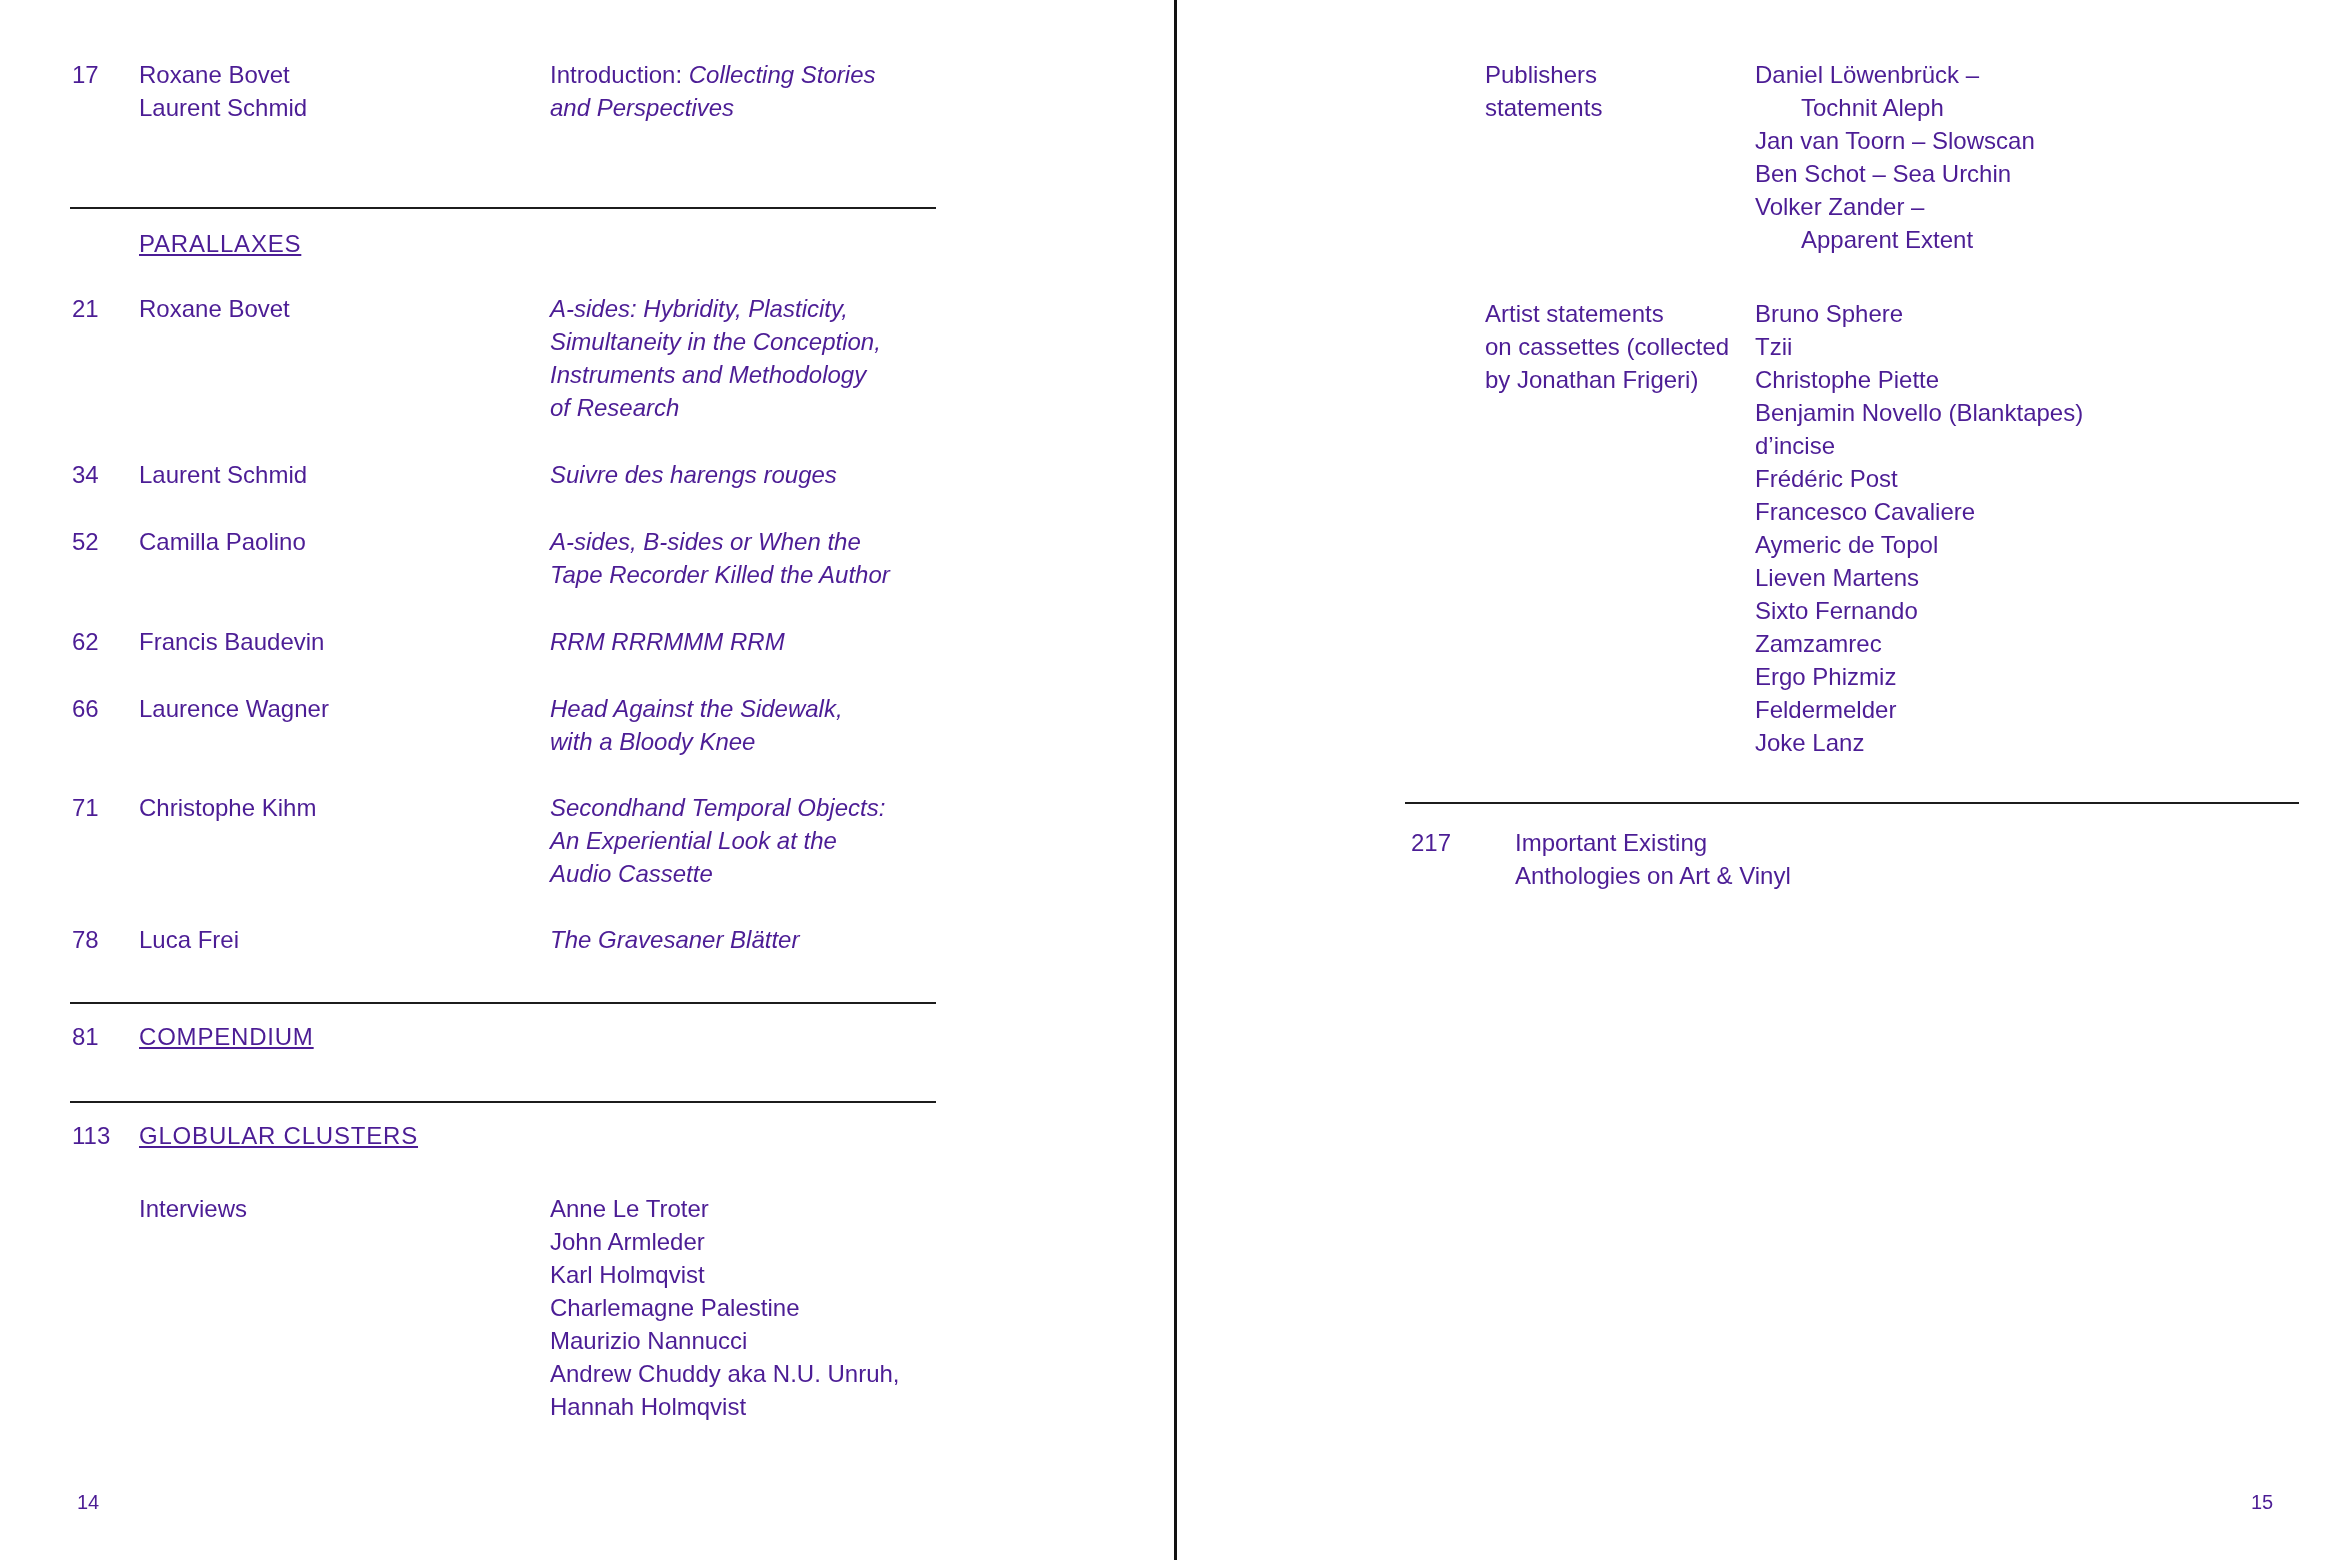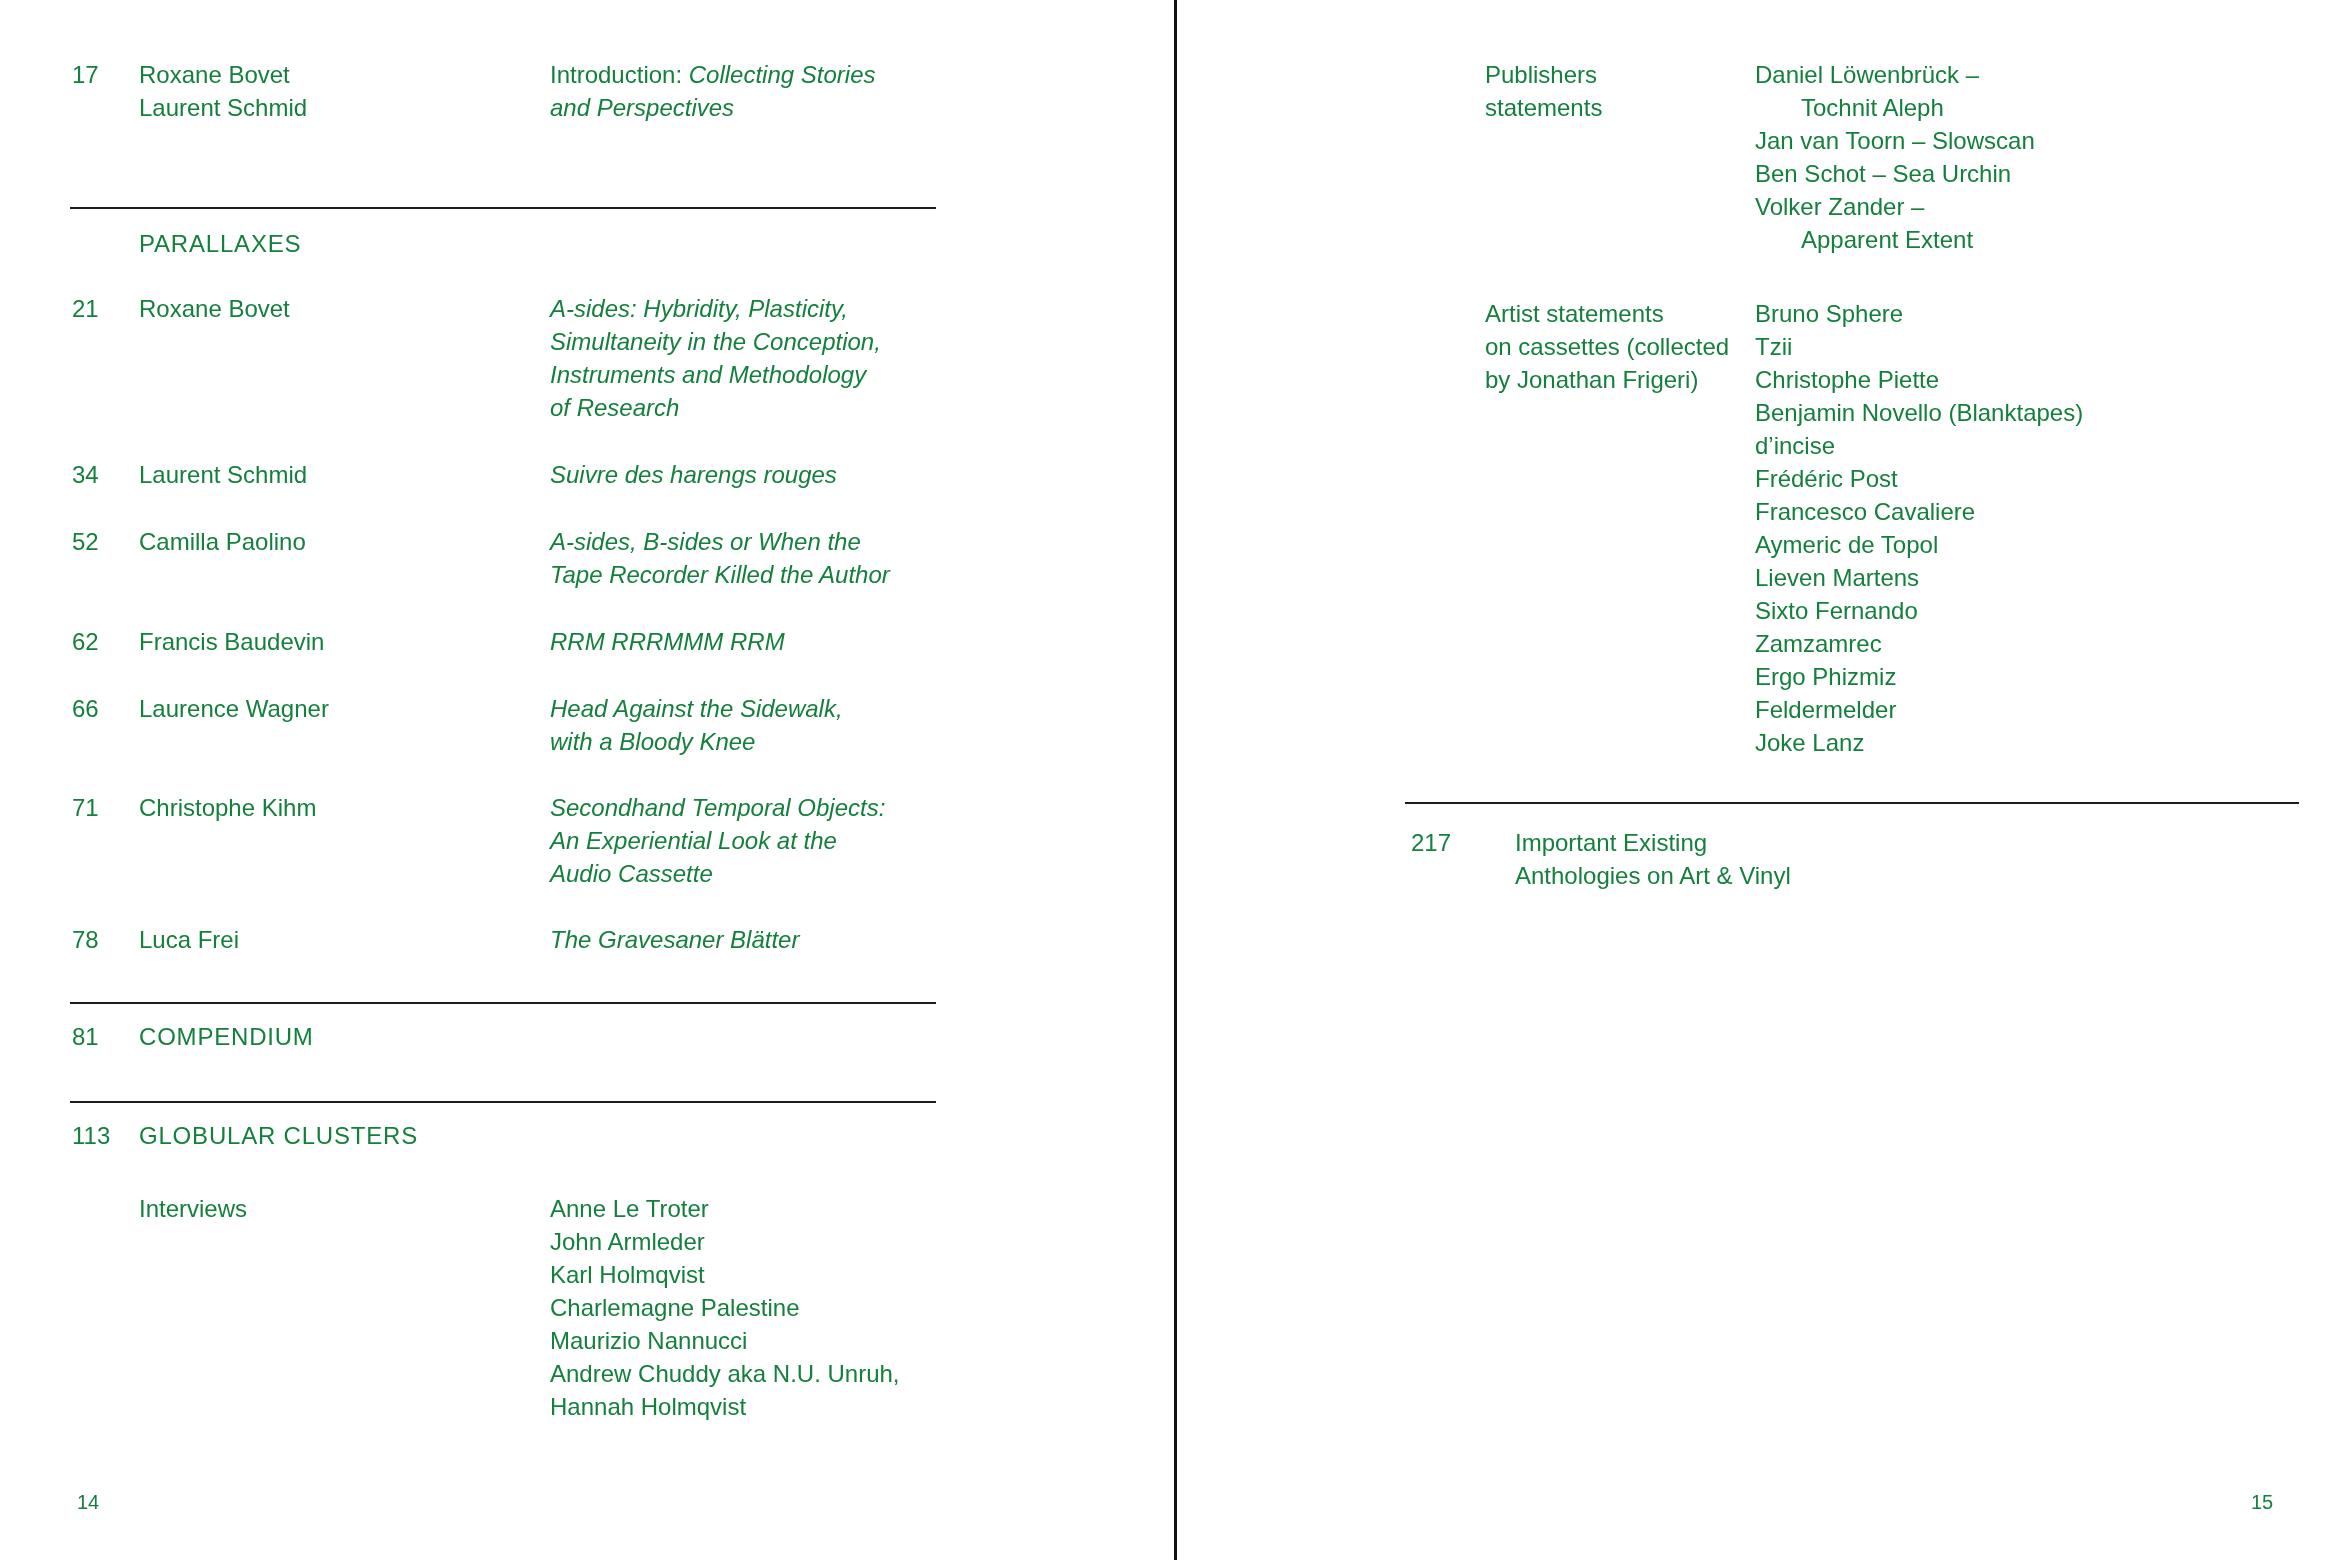--- a/index.html
+++ b/index.html
@@ -3,42 +3,42 @@
 <meta charset="utf-8">
 <style>
   html,body{margin:0;padding:0;background:#e8e8e8;}
   .sheet{
     position:relative;
     width:2351px;height:1567px;
     background:#ffffff;
     font-family:"Liberation Sans","DejaVu Sans",sans-serif;
     font-size:24px;
     line-height:33px;
-    color:#15803d;
+    color:#4c1d95;
     overflow:hidden;
   }
   .divider{
     position:absolute;left:1174px;top:0;width:3px;height:1560px;
     background:#111;
   }
   .rule{position:absolute;height:2px;background:#1c1c1c;}
   .rule-left{left:70px;width:866px;}
   .rule-right{left:1405px;width:894px;}
   .row{position:absolute;left:0;right:0;}
   
   .c-num{position:absolute;left:72px;}
   .c-auth{position:absolute;left:139px;width:378px;}
   .c-title{position:absolute;left:550px;width:448px;}
   
   .r-num{position:absolute;left:1411px;}
   .r-label{position:absolute;left:1485px;width:299px;}
   .r-values{position:absolute;left:1755px;width:557px;}
   .indent{padding-left:46px;}
   .it{font-style:italic;}
-  .caps{letter-spacing:0.8px;}
+  .caps{letter-spacing:0.8px;text-decoration:underline;}
   .pagenum{position:absolute;font-size:20px;}
 </style>
 </head>
 <body>
 
 <div class="sheet">
 
   <div class="divider"></div>
 
   <div class="row" style="top:58px">

